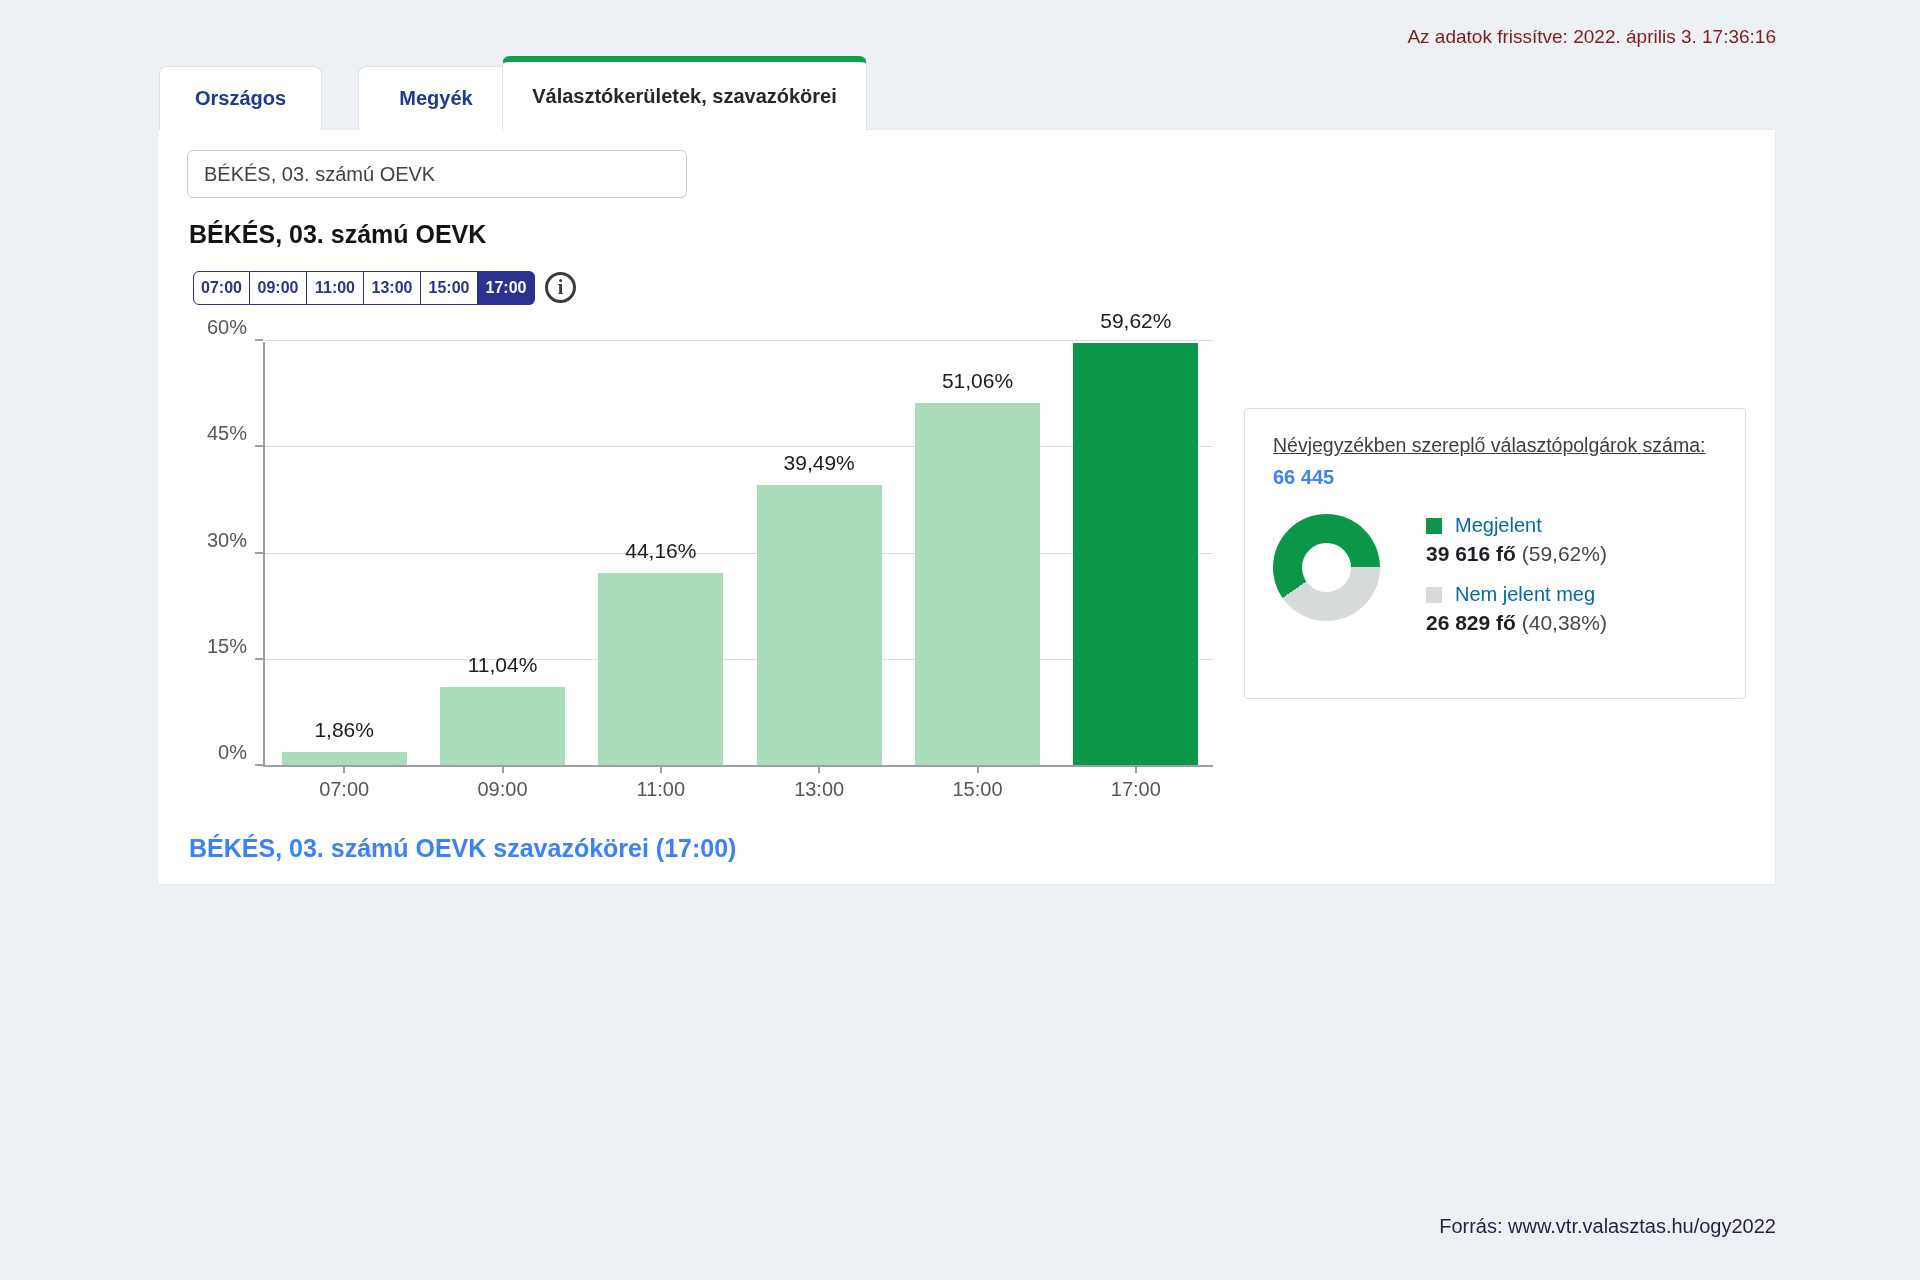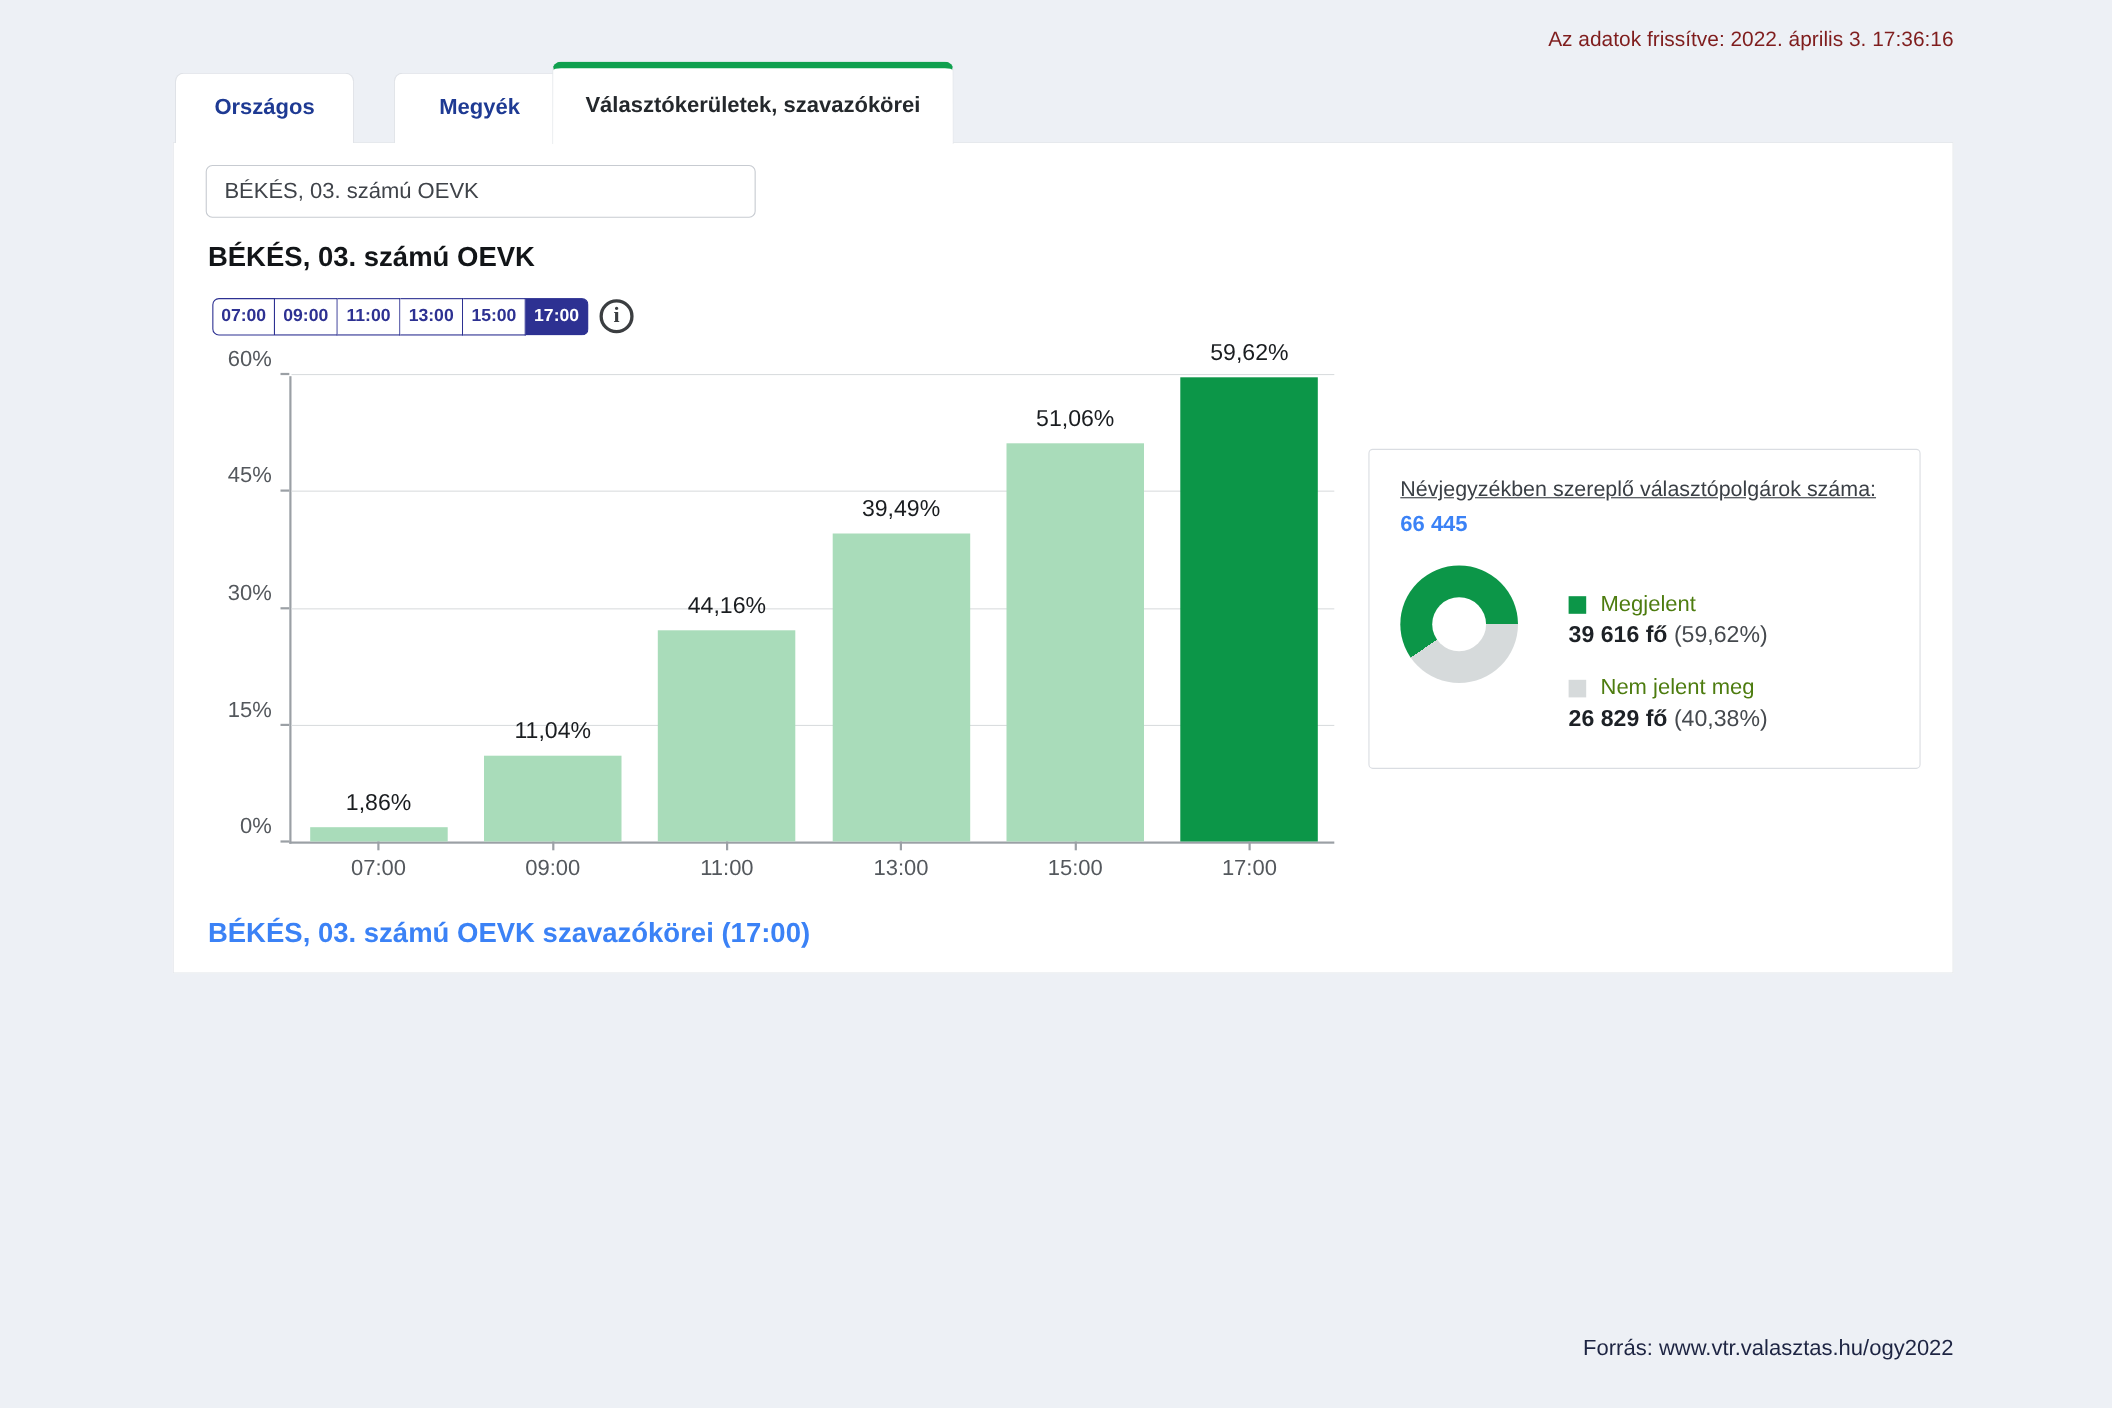--- a/index.html
+++ b/index.html
@@ -85,21 +85,21 @@
     border:1px solid #dadde2; border-radius:4px; background:#fff;
     padding:25px 28px;
   }
   .panel-title { font-size:19.5px; color:#3a3f45;text-decoration:underline; }
   .panel-total { font-size:20px; font-weight:bold; color:#3b82f6; margin-top:9px; }
   .panel-row { display:flex; margin-top:25px; }
   .donut { width:107px; height:107px; border-radius:50%; position:relative; flex:none; }
   .donut::after { content:""; position:absolute; inset:29px; background:#fff; border-radius:50%; }
   .legend { margin-left:46px; }
   .legend-item + .legend-item { margin-top:17px; }
-  .legend-head { display:flex; align-items:center; font-size:20px; color:#4d7c0f;margin-top:24px; }
+  .legend-head { display:flex; align-items:center; font-size:20px; color:#0369a1; }
   .legend-swatch { width:16px; height:16px; margin-right:13px; flex:none; }
   .legend-value { font-size:21px; margin-top:5px; color:#45494e; }
   .legend-value b { color:#1d2126; }
   .bottom-title {
     position:absolute; left:31px; top:704px;
     font-size:25px; font-weight:bold; color:#3b82f6;
   }
   .source {
     position:absolute; right:144px; top:1215px;
     font-size:20px; color:#1d2442;text-align:center;

